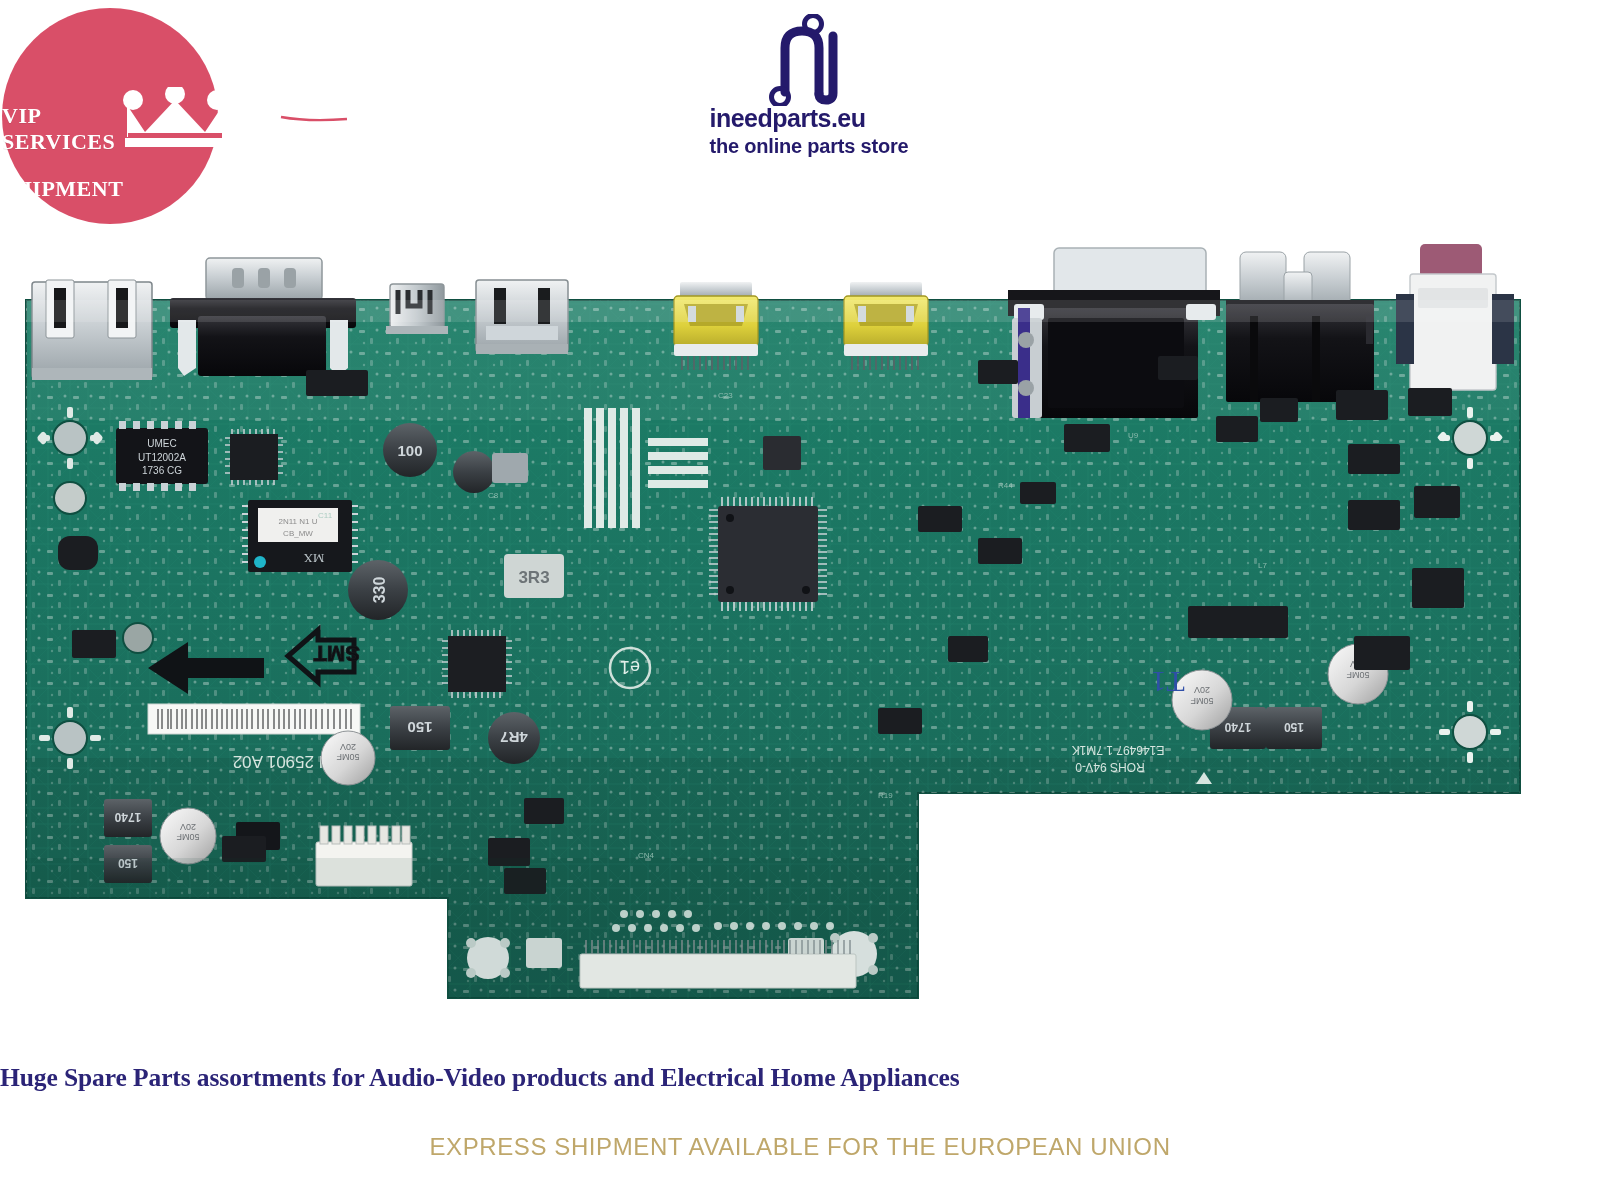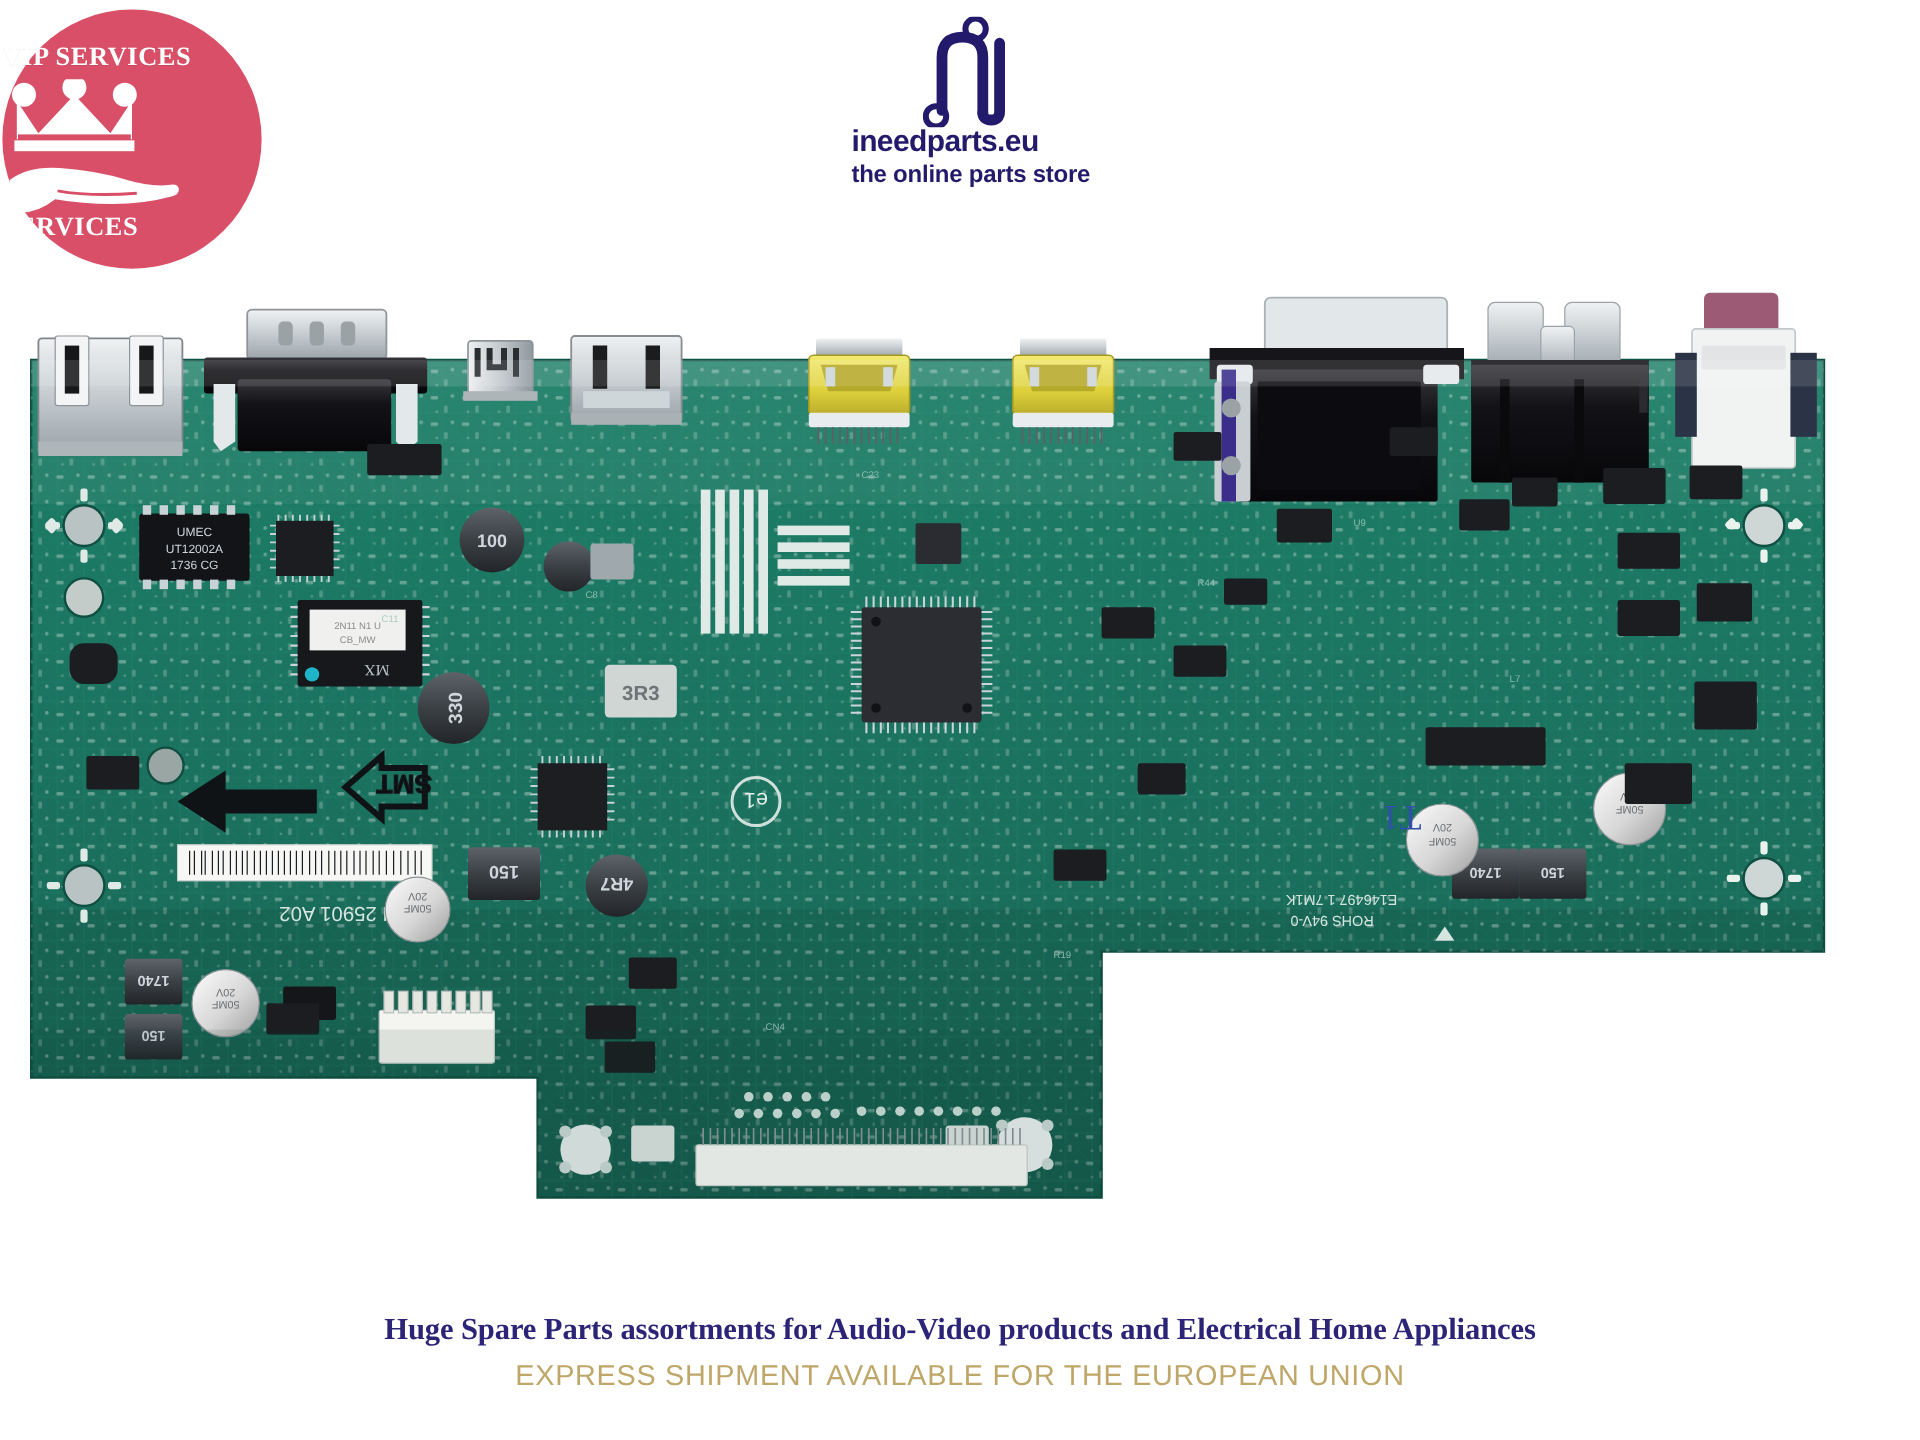--- a/index.html
+++ b/index.html
@@ -8,21 +8,21 @@
     width:1600px;height:1200px;position:relative;overflow:hidden;
     font-family:"Liberation Sans",sans-serif;
     background:#ffffff;
   }
   .stage{position:absolute;inset:0;background:#ffffff;}
 
   
   #vip-badge{
     position:absolute;left:2px;top:8px;width:216px;height:216px;border-radius:50%;
     background:#d94f68;
-    display:flex;flex-direction:column;justify-content:flex-start;
+    display:flex;flex-direction:row;align-items:center;justify-content:flex-start;
     box-shadow:0 0 0 0 rgba(0,0,0,0);
   }
   #vip-badge .vip-top{
     color:#ffffff;font-weight:bold;font-size:22px;letter-spacing:.5px;
     font-family:"Liberation Serif",serif;margin-top:26px;text-shadow:0 1px 0 rgba(0,0,0,.08);
   }
   #vip-badge .vip-bottom{
     color:#ffffff;font-weight:bold;font-size:22px;letter-spacing:.5px;
     font-family:"Liberation Serif",serif;position:absolute;bottom:22px;
   }
@@ -31,21 +31,21 @@
 
   
   #brand-logo{position:absolute;left:672px;top:14px;width:270px;height:96px;display:flex;align-items:center;flex-direction:column;}
   #brand-mark{width:76px;height:92px;flex:0 0 76px;}
   #brand-text{margin-left:4px;display:flex;flex-direction:column;justify-content:center;}
   #brand-name{color:#241a6b;font-weight:bold;font-size:25px;letter-spacing:-.5px;line-height:1;}
   #brand-tag{color:#241a6b;font-weight:bold;font-size:20px;letter-spacing:-.2px;line-height:1;margin-top:5px;}
 
   
   #footer-main{
-    position:absolute;left:0;right:0;top:1093px;text-align:center;
+    position:absolute;left:0;right:0;top:1063px;
     color:#2b2477;font-weight:bold;font-size:25.5px;font-family:"Liberation Serif",serif;
     letter-spacing:-.1px;
   }
   #footer-sub{
     position:absolute;left:0;right:0;top:1133px;text-align:center;
     color:#bfa76a;font-size:24px;letter-spacing:.6px;
   }
 
   
   #pcb-photo{position:absolute;left:18px;top:238px;width:1510px;height:800px;}
@@ -71,21 +71,21 @@
     </div>
 
     <div class="hand-wrap">
       <svg viewBox="0 0 150 54" width="150" height="54" aria-hidden="true">
         <path d="M6 18 Q22 6 48 8 Q78 10 104 18 Q124 24 140 22 Q146 21 147 25 Q148 30 140 32
                  Q118 38 92 38 Q66 38 44 34 Q30 45 16 45 L6 45 Z" fill="#ffffff"></path>
         <path d="M46 27 Q74 32 112 29" stroke="#d94f68" stroke-width="2.4" fill="none"></path>
       </svg>
     </div>
 
-    <div class="vip-bottom">SERVICES</div>
+    <div class="vip-bottom">SHIPMENT</div>
   </div>
 
   <div id="brand-logo">
     <div id="brand-mark">
       <svg viewBox="0 0 76 92" width="76" height="92" aria-hidden="true">
         <g fill="none" stroke="#241a6b" stroke-width="9" stroke-linecap="round">
           <path d="M16 78 L16 34 Q16 17 33 17 Q50 17 50 34 L50 80"></path>
           <path d="M50 80 Q50 86 57 86 Q64 86 64 79 L64 22"></path>
         </g>
         <circle cx="44" cy="10" r="8.5" fill="none" stroke="#241a6b" stroke-width="5"></circle>

